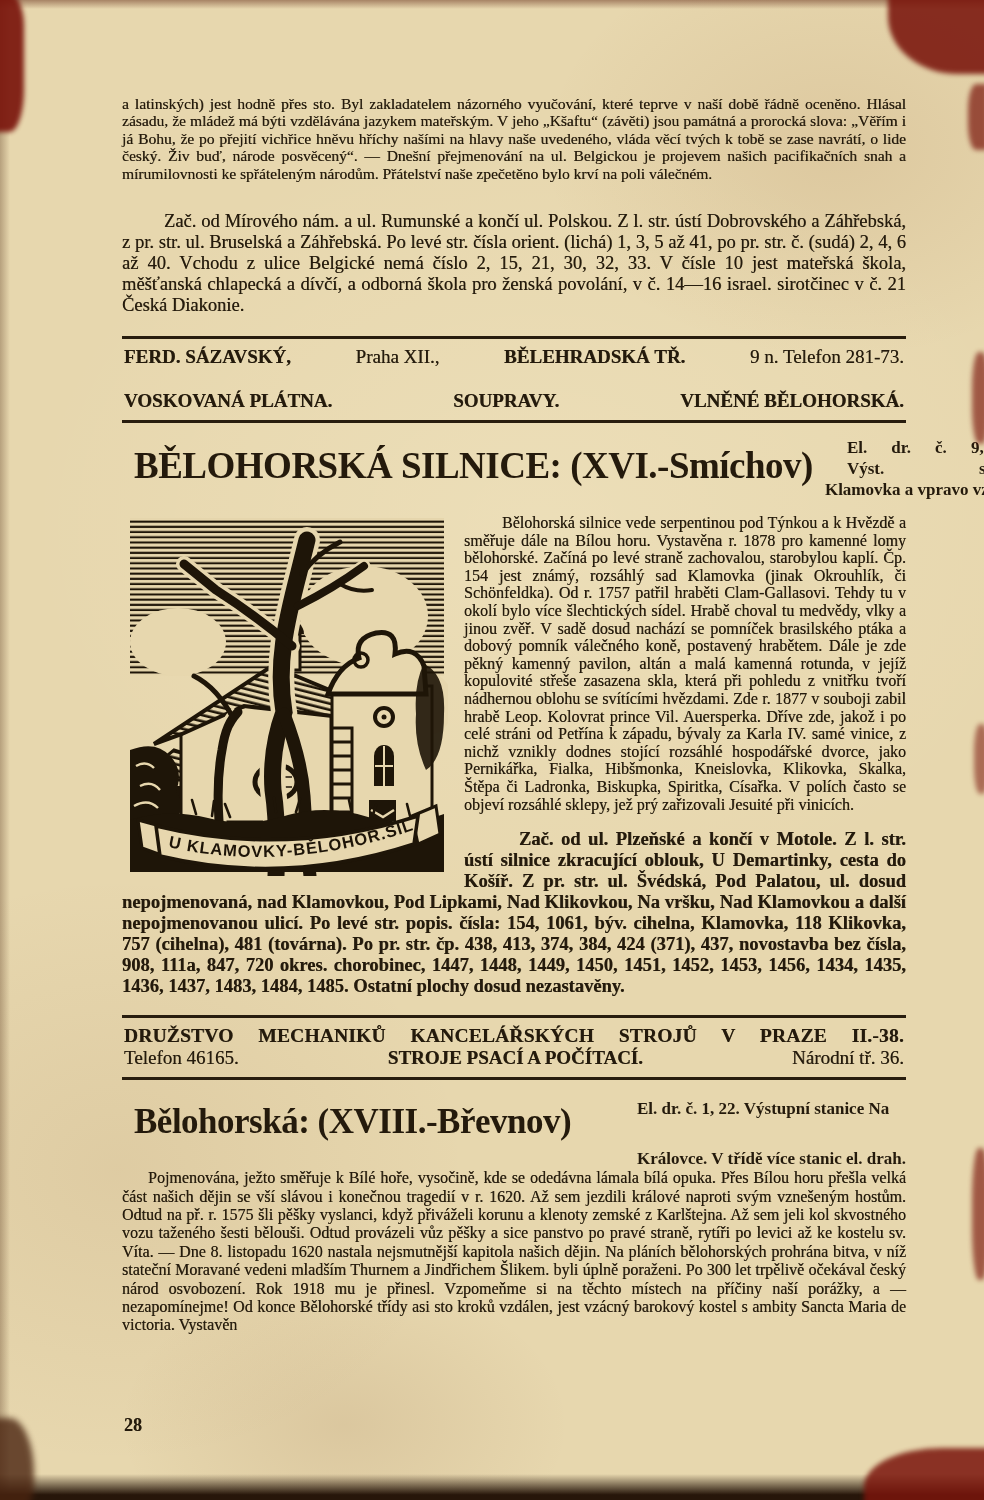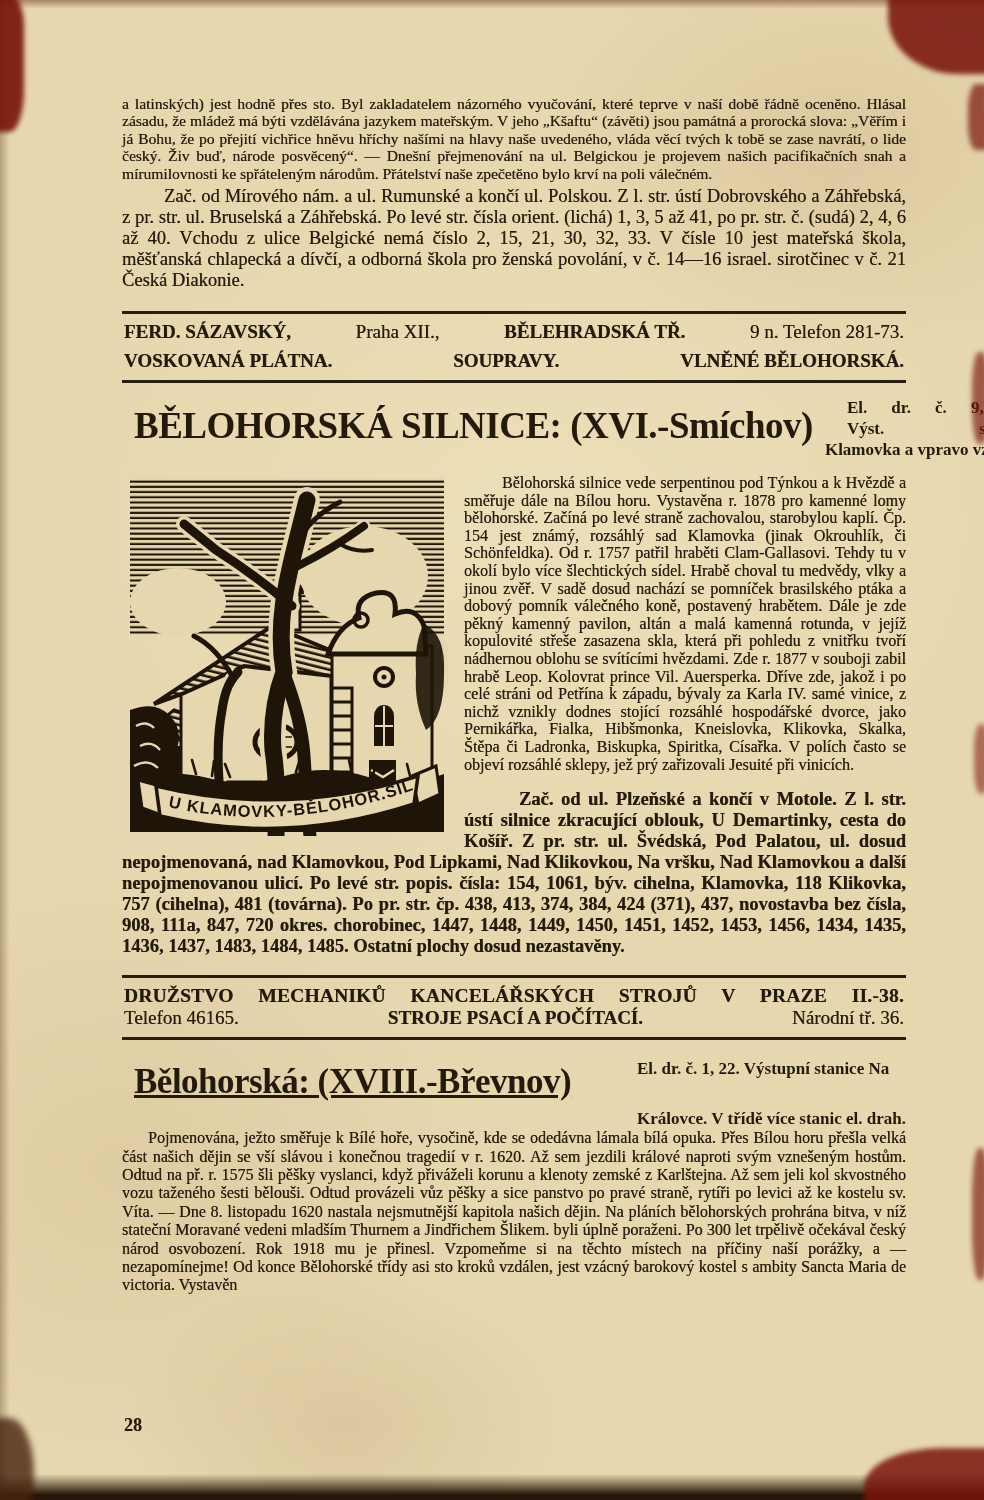--- a/index.html
+++ b/index.html
@@ -18,45 +18,45 @@
     font-family:"Liberation Serif","DejaVu Serif",serif;
   }
   .content{
     position:absolute;left:122px;top:0;width:784px;
   }
   .inky{ text-shadow:0.35px 0 0 rgba(33,24,8,0.65); }
   .j{ text-align:justify; }
   p{ margin:0; }
   .p-small{ font-size:15.5px; line-height:17.4px; margin-top:95px; }
   .p-large{ font-size:18.5px; line-height:21px; }
-  .indent1{ text-indent:42px; margin-top:4px; }
+  .indent1{ text-indent:42px; margin-top:29px; }
   .indent2{ text-indent:55px; }
   .p-last{ font-size:16px; line-height:18.4px; text-indent:26px; }
 
   
   .ad{
     border-top:3px solid #281d0e;
     border-bottom:3px solid #281d0e;
     padding:7px 2px 8px 2px;
   }
   .ad1{ margin-top:20px; }
   .ad2{ margin-top:18px; }
   .ad-row{ display:flex; justify-content:space-between; align-items:flex-start; }
-  .ad-row + .ad-row{ margin-top:7px; }
+  .ad-row + .ad-row{ margin-top:22px; }
   .ad-fs{ font-size:19px; }
   .b{ font-weight:bold; }
   .ad-just{ font-size:19.5px; font-weight:bold; text-align:justify; text-align-last:justify; letter-spacing:0.2px; }
 
   
   .section-head{ display:flex; align-items:flex-start; margin-top:12px; }
   .section-head h1{
     margin:12px; font-weight:bold; line-height:1.05; letter-spacing:-0.5px; white-space:nowrap;
   }
   .h1a{ font-size:37px; }
-  .h1b{ font-size:35px; margin-top:16px;text-decoration:underline; }
+  .h1b{ font-size:35px; margin-top:16px; }
   .tram-col{ margin-left:auto; display:flex; flex-direction:column; align-items:flex-end; padding-top:2px; }
   .tram-top{ width:182px; }
   .tram-line{ font-size:17px; font-weight:bold; line-height:21px; text-align:justify; text-align-last:justify; }
   .tram-wide{ font-size:17px; font-weight:bold; line-height:21px; white-space:nowrap; }
   .tram-col2{ margin-left:auto; display:flex; flex-direction:column; align-items:flex-start; padding-top:6px;gap:29px; }
 
   
   .article{ margin-top:4px; }
   .woodcut{
     float:left; width:322px; height:362px;

